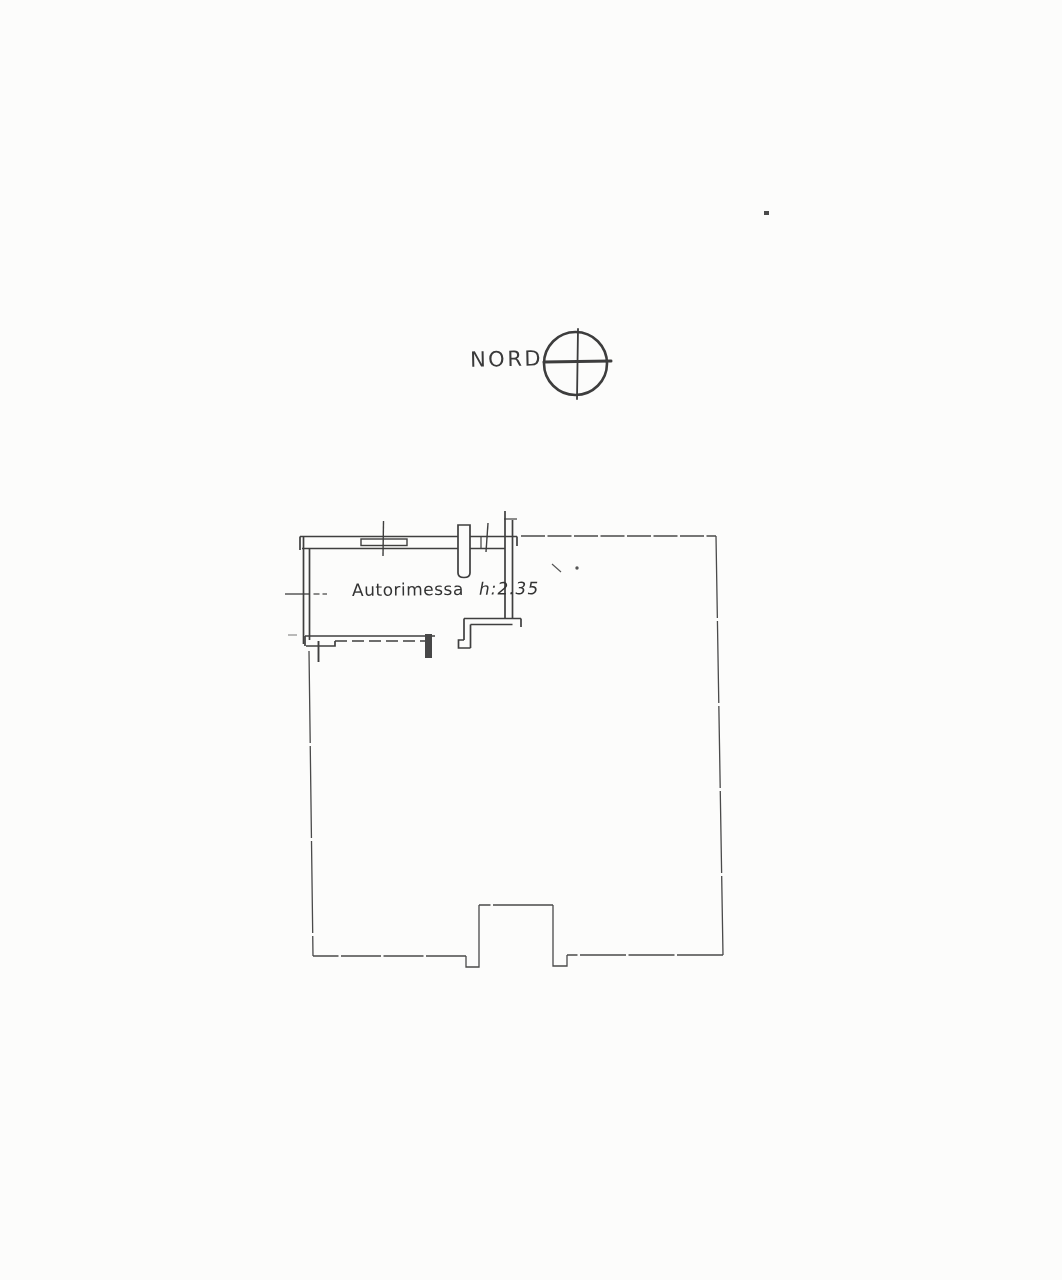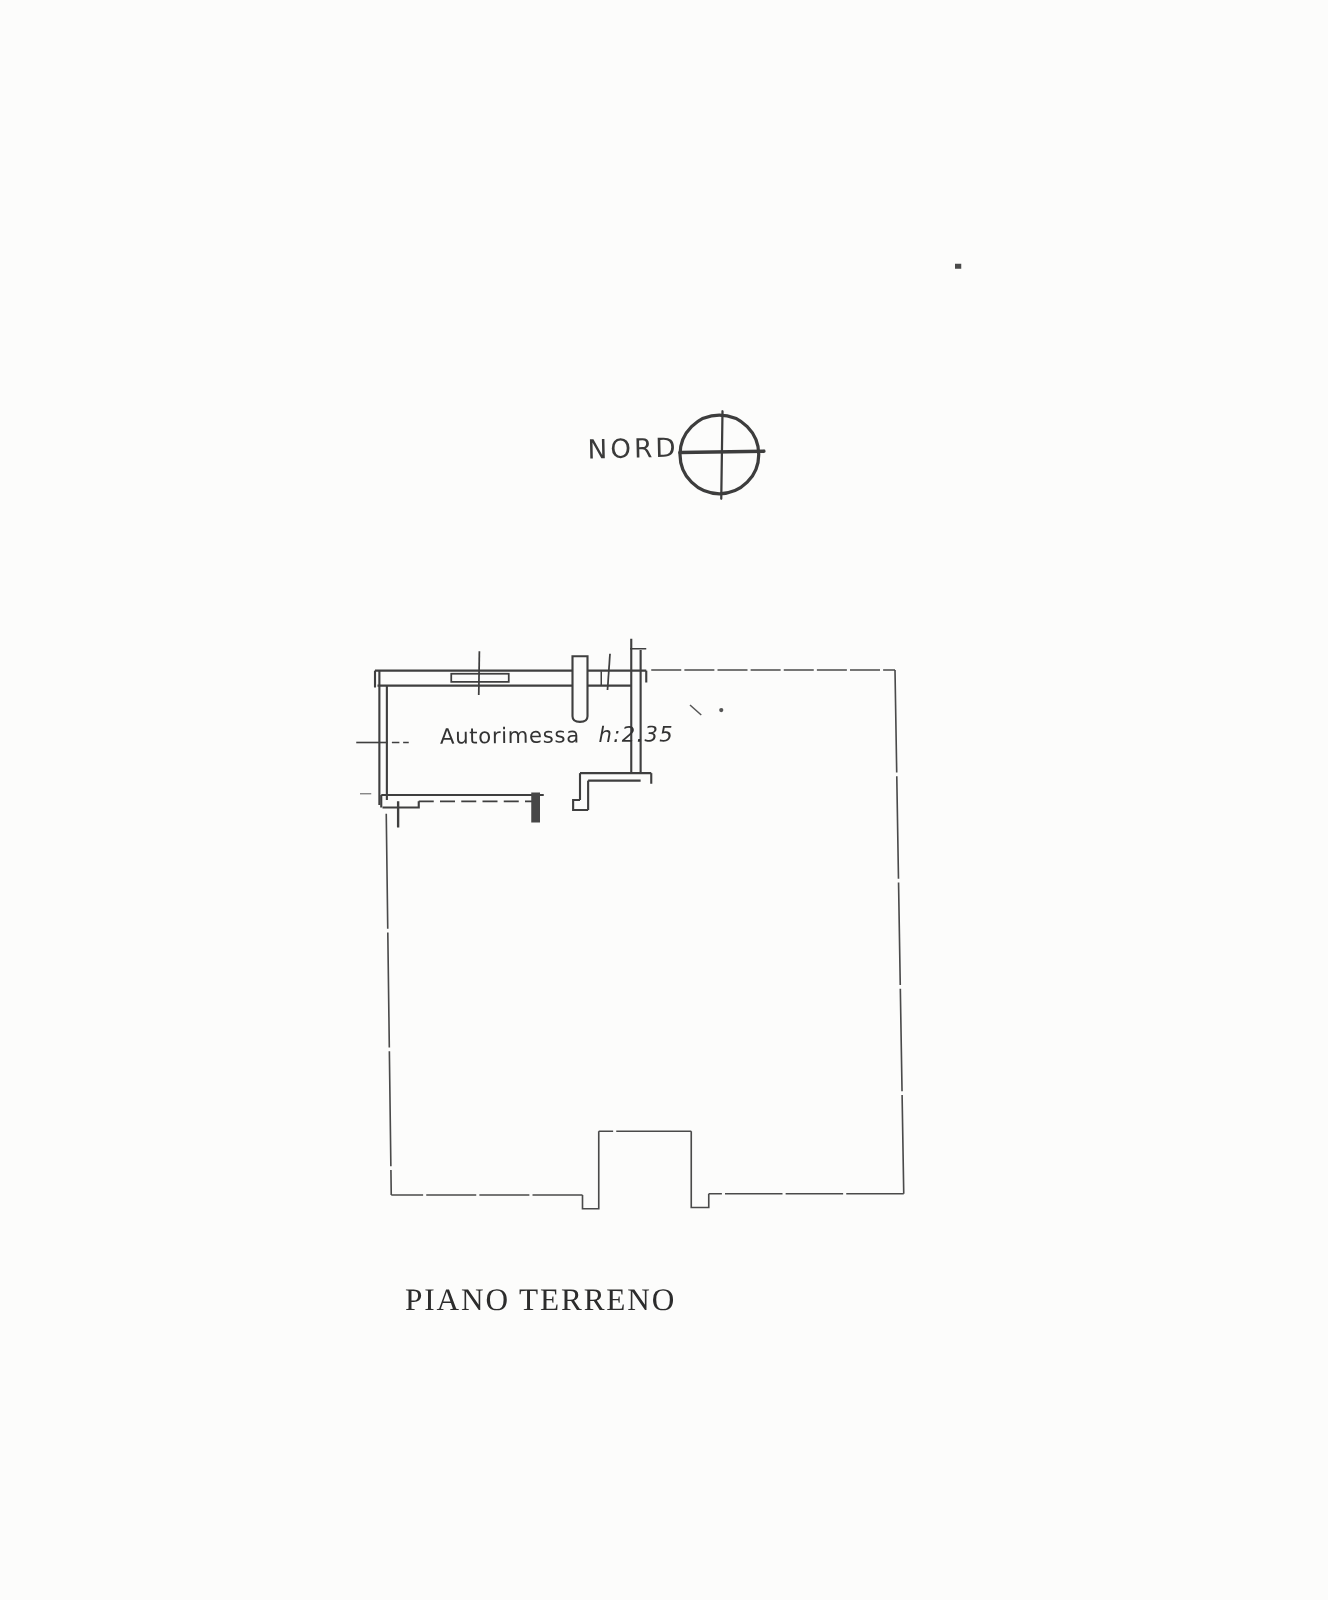--- a/index.html
+++ b/index.html
@@ -123,15 +123,14 @@
     </g>
   </svg>
 
   <div class="nord-label">NORD</div>
 
   <div class="room-label">
     <span>Autorimessa</span>
     <span class="height">h:2.35</span>
   </div>
 
-  <div class="floor-label">PIANO  TERRENO</div>
 
 </div>
 
 </body></html>

